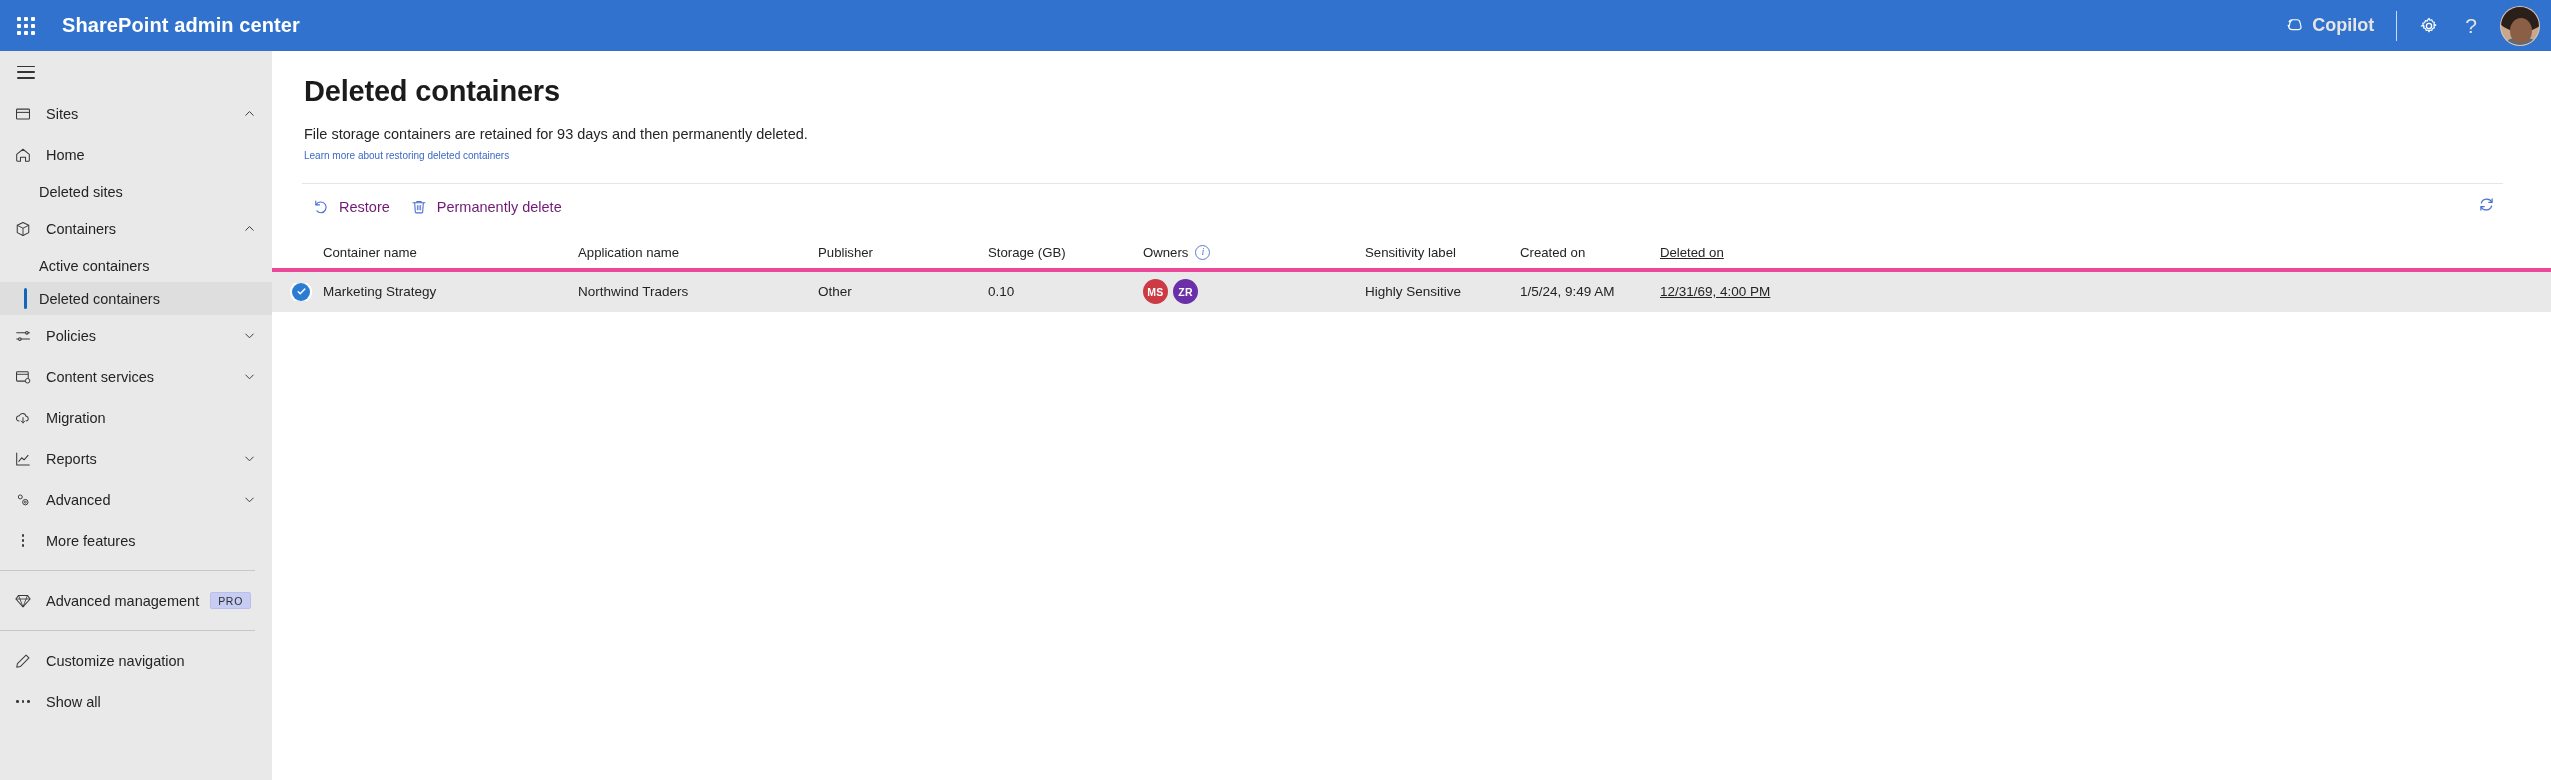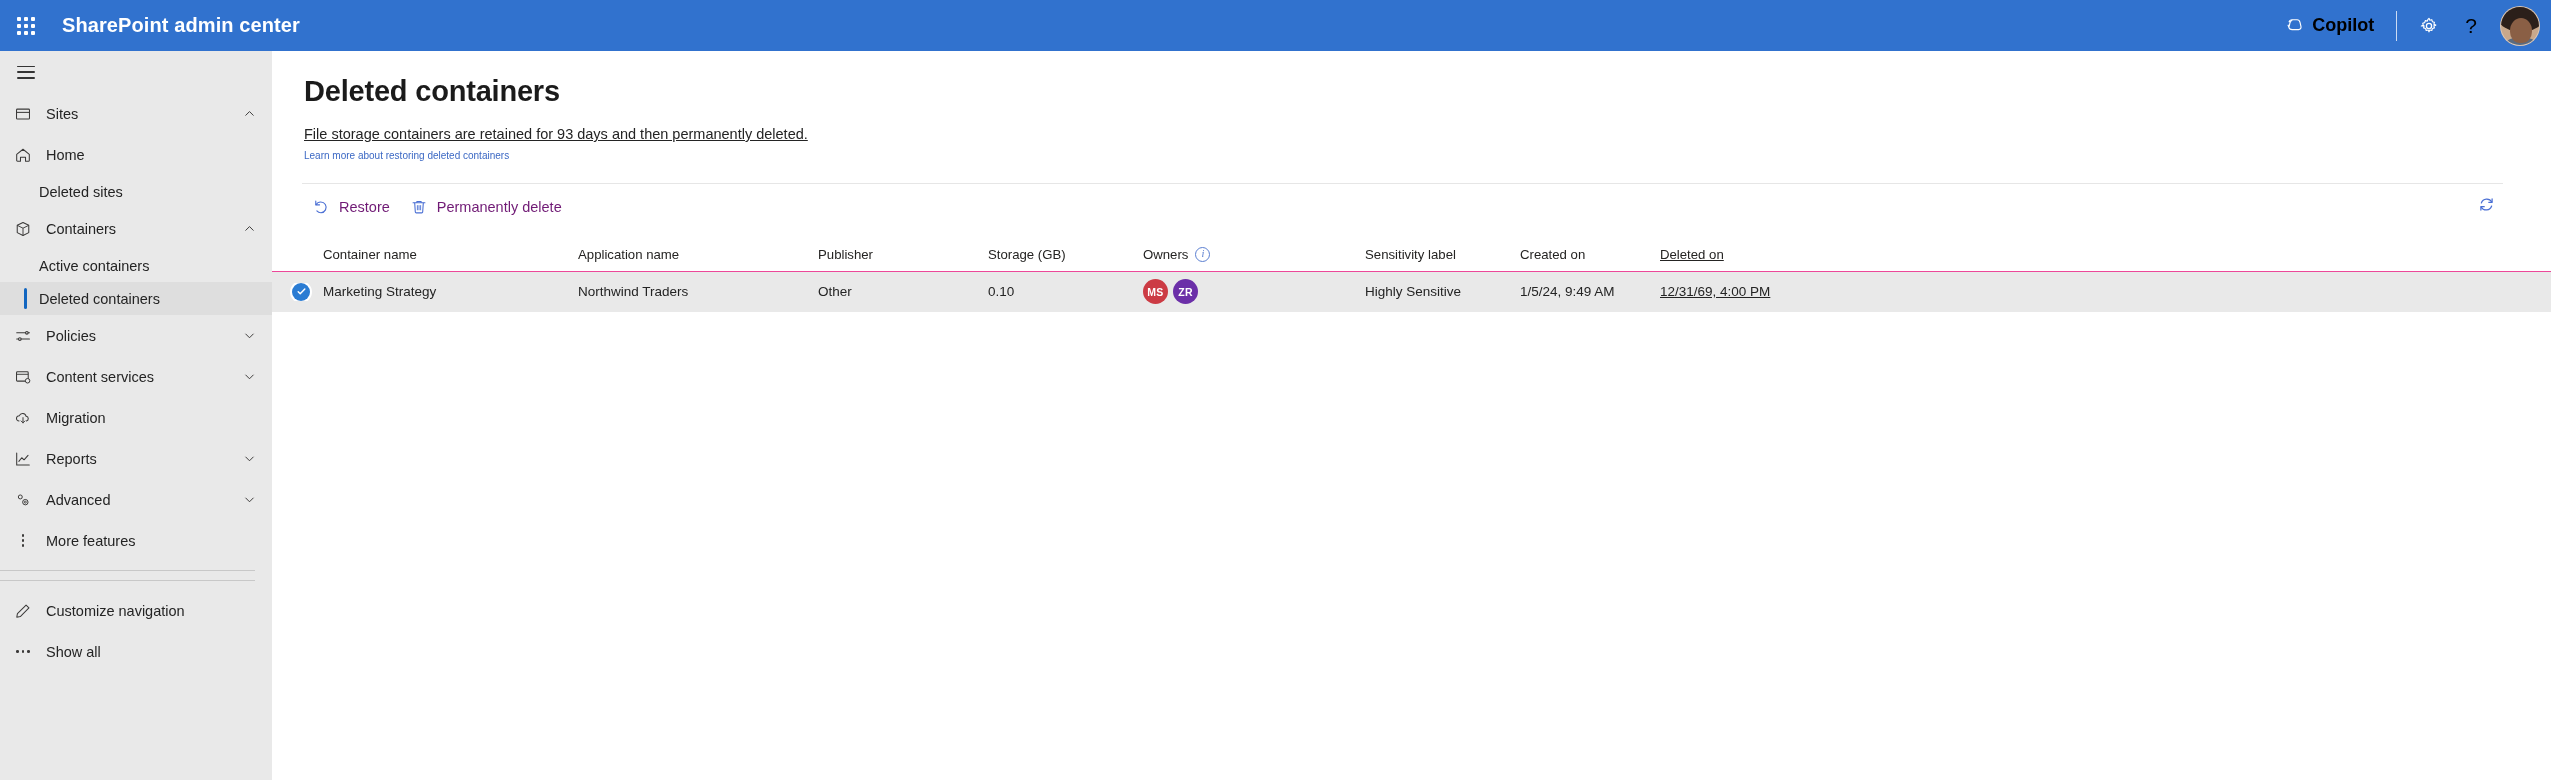--- a/index.html
+++ b/index.html
@@ -49,21 +49,21 @@
     display: flex;
     align-items: center;
     height: 51px;
     padding-right: 11px;
   }
   .hdr-btn {
     height: 51px;
     display: flex;
     align-items: center;
     justify-content: center;
-    color: #000000;
+    color: #e5e5e5;
     cursor: pointer;
     padding: 0 13px;
     gap: 8px;
   }
   .hdr-btn span.lbl { font-size: 18px; font-weight: bold; white-space: nowrap; }
   .hdr-divider {
     width: 1px; height: 30px;
     background: rgba(255,255,255,.75);
     margin: 0 9px;
   }
@@ -197,21 +197,20 @@
     font-size: 29px;
     font-weight: bold;
     color: #1b1b1b;
     letter-spacing: -.2px;
   }
   .page-desc {
     margin-top: 16px;
     font-size: 14.5px;
     color: #242424;
     line-height: 1.45;
-    text-decoration: underline;
   }
   .page-link {
     display: inline-block;
     margin-top: 2px;
     font-size: 10px;
     color: #3b68c4;
     text-decoration: none;
     cursor: pointer;
     line-height: 1.45;
   }
@@ -252,21 +251,21 @@
   
   .tbl { width: 100%; margin-top: 8px; }
   .tbl-row {
     display: flex;
     align-items: center;
     padding-left: 14px;
     height: 36px;
   }
   .tbl-head {
     height: 34px;
-    border-bottom: 1px solid #ec4899;
+    border-bottom: 4px solid #ec4899;
   }
   .tbl-head .cell {
     font-size: 13.2px;
     color: #252423;
     font-weight: normal;
   }
   .tbl-body-row {
     height: 40px;
     background: #e9e9e9;
     cursor: pointer;
@@ -514,20 +513,30 @@
           <i></i>
           <i></i>
           <i></i>
         </span>
     </span>
     <span class="nav-label">More features</span>
   </div>
 
   <div class="nav-sep"></div>
 
+  <div class="nav-item">
+    <span class="nav-icon">
+      <svg width="18" height="18" viewBox="0 0 20 20" fill="none">
+          <path d="M5.1 3.8h9.8l3 4L10 16.6 2.1 7.8l3-4z" stroke="#3b3a39" stroke-width="1.12" stroke-linejoin="round"></path>
+          <path d="M2.1 7.8h15.8M6.6 7.8L10 16.6l3.4-8.8M5.1 3.8l1.5 4M14.9 3.8l-1.5 4" stroke="#3b3a39" stroke-width=".95"></path>
+        </svg>
+    </span>
+    <span class="nav-label">Advanced management</span>
+    <span class="pro-badge">PRO</span>
+  </div>
 
   <div class="nav-sep"></div>
 
   <div class="nav-item">
     <span class="nav-icon">
       <svg width="18" height="18" viewBox="0 0 20 20" fill="none">
           <path d="M13.4 3.4l3.2 3.2L7 16.2l-3.9.7.7-3.9L13.4 3.4z" stroke="#3b3a39" stroke-width="1.12" stroke-linejoin="round"></path>
         </svg>
     </span>
     <span class="nav-label">Customize navigation</span>

